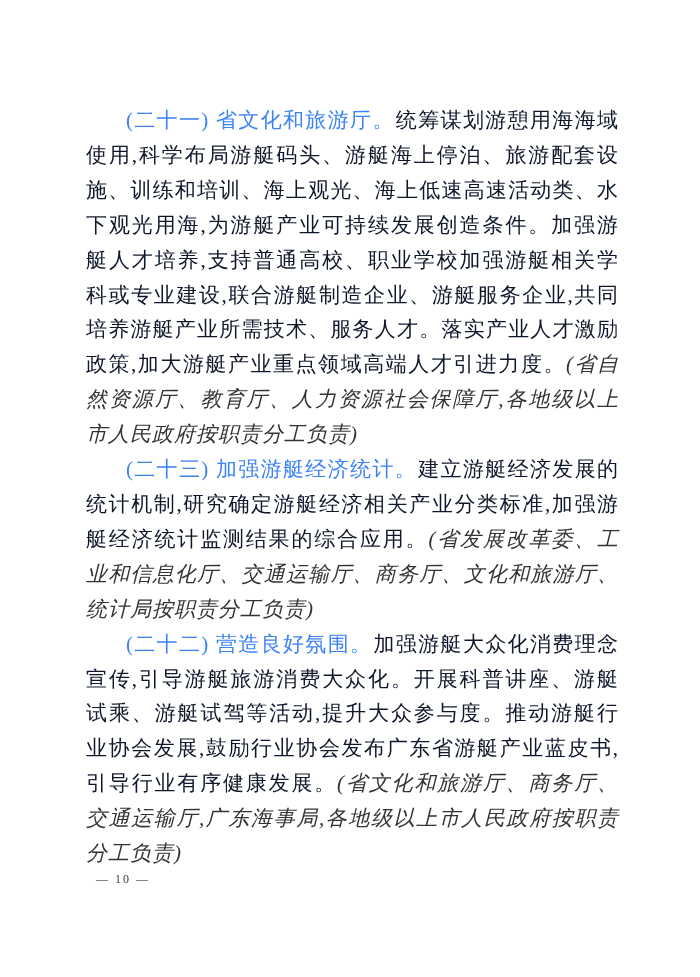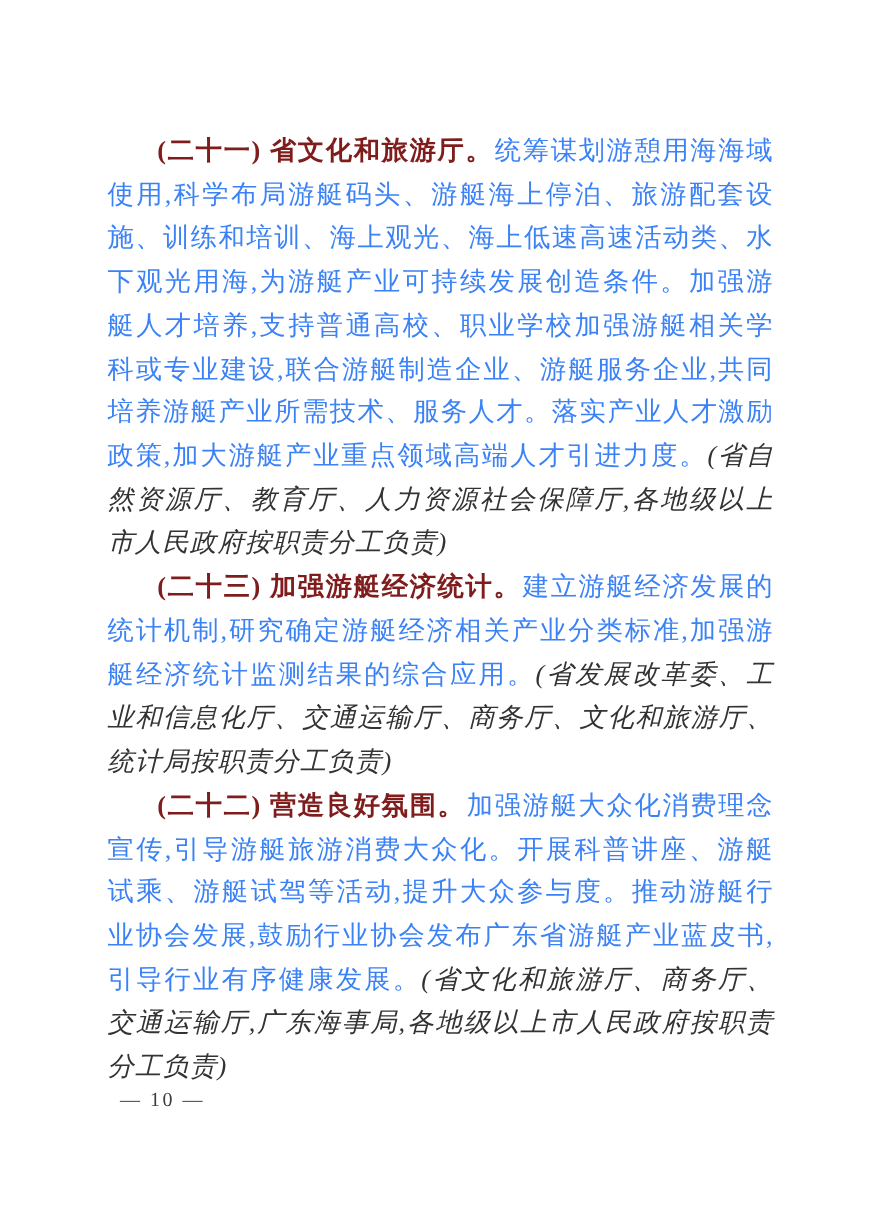--- a/index.html
+++ b/index.html
@@ -31,39 +31,39 @@
     font-size: 21px;
     line-height: 34.9px;
     text-align: justify;
     text-justify: inter-ideograph;
     text-indent: 1.9em;
     letter-spacing: 1px;
     word-break: break-all;
   }
   .para-label,
   .para-title {
-    font-weight: bold;
-    color: #7f1d1d;
+    font-weight: normal;
+    color: #3b82f6;
   }
   .para-title {
     margin-left: 0.3em;
     margin-right: 0.05em;
   }
   .para-body {
-    color: #3b82f6;
+    color: #0f172a;
   }
   .para-resp {
     font-style: italic;
     color: #333333;
   }
   .footer {
     position: absolute;
     left: 96px;
     top: 872px;
-    font-size: 16px;
+    font-size: 12px;
     color: #3f3f3f;
     letter-spacing: 2px;
   }
 </style>
 </head>
 <body>
 
 <div class="page">
 
   <div class="content">

